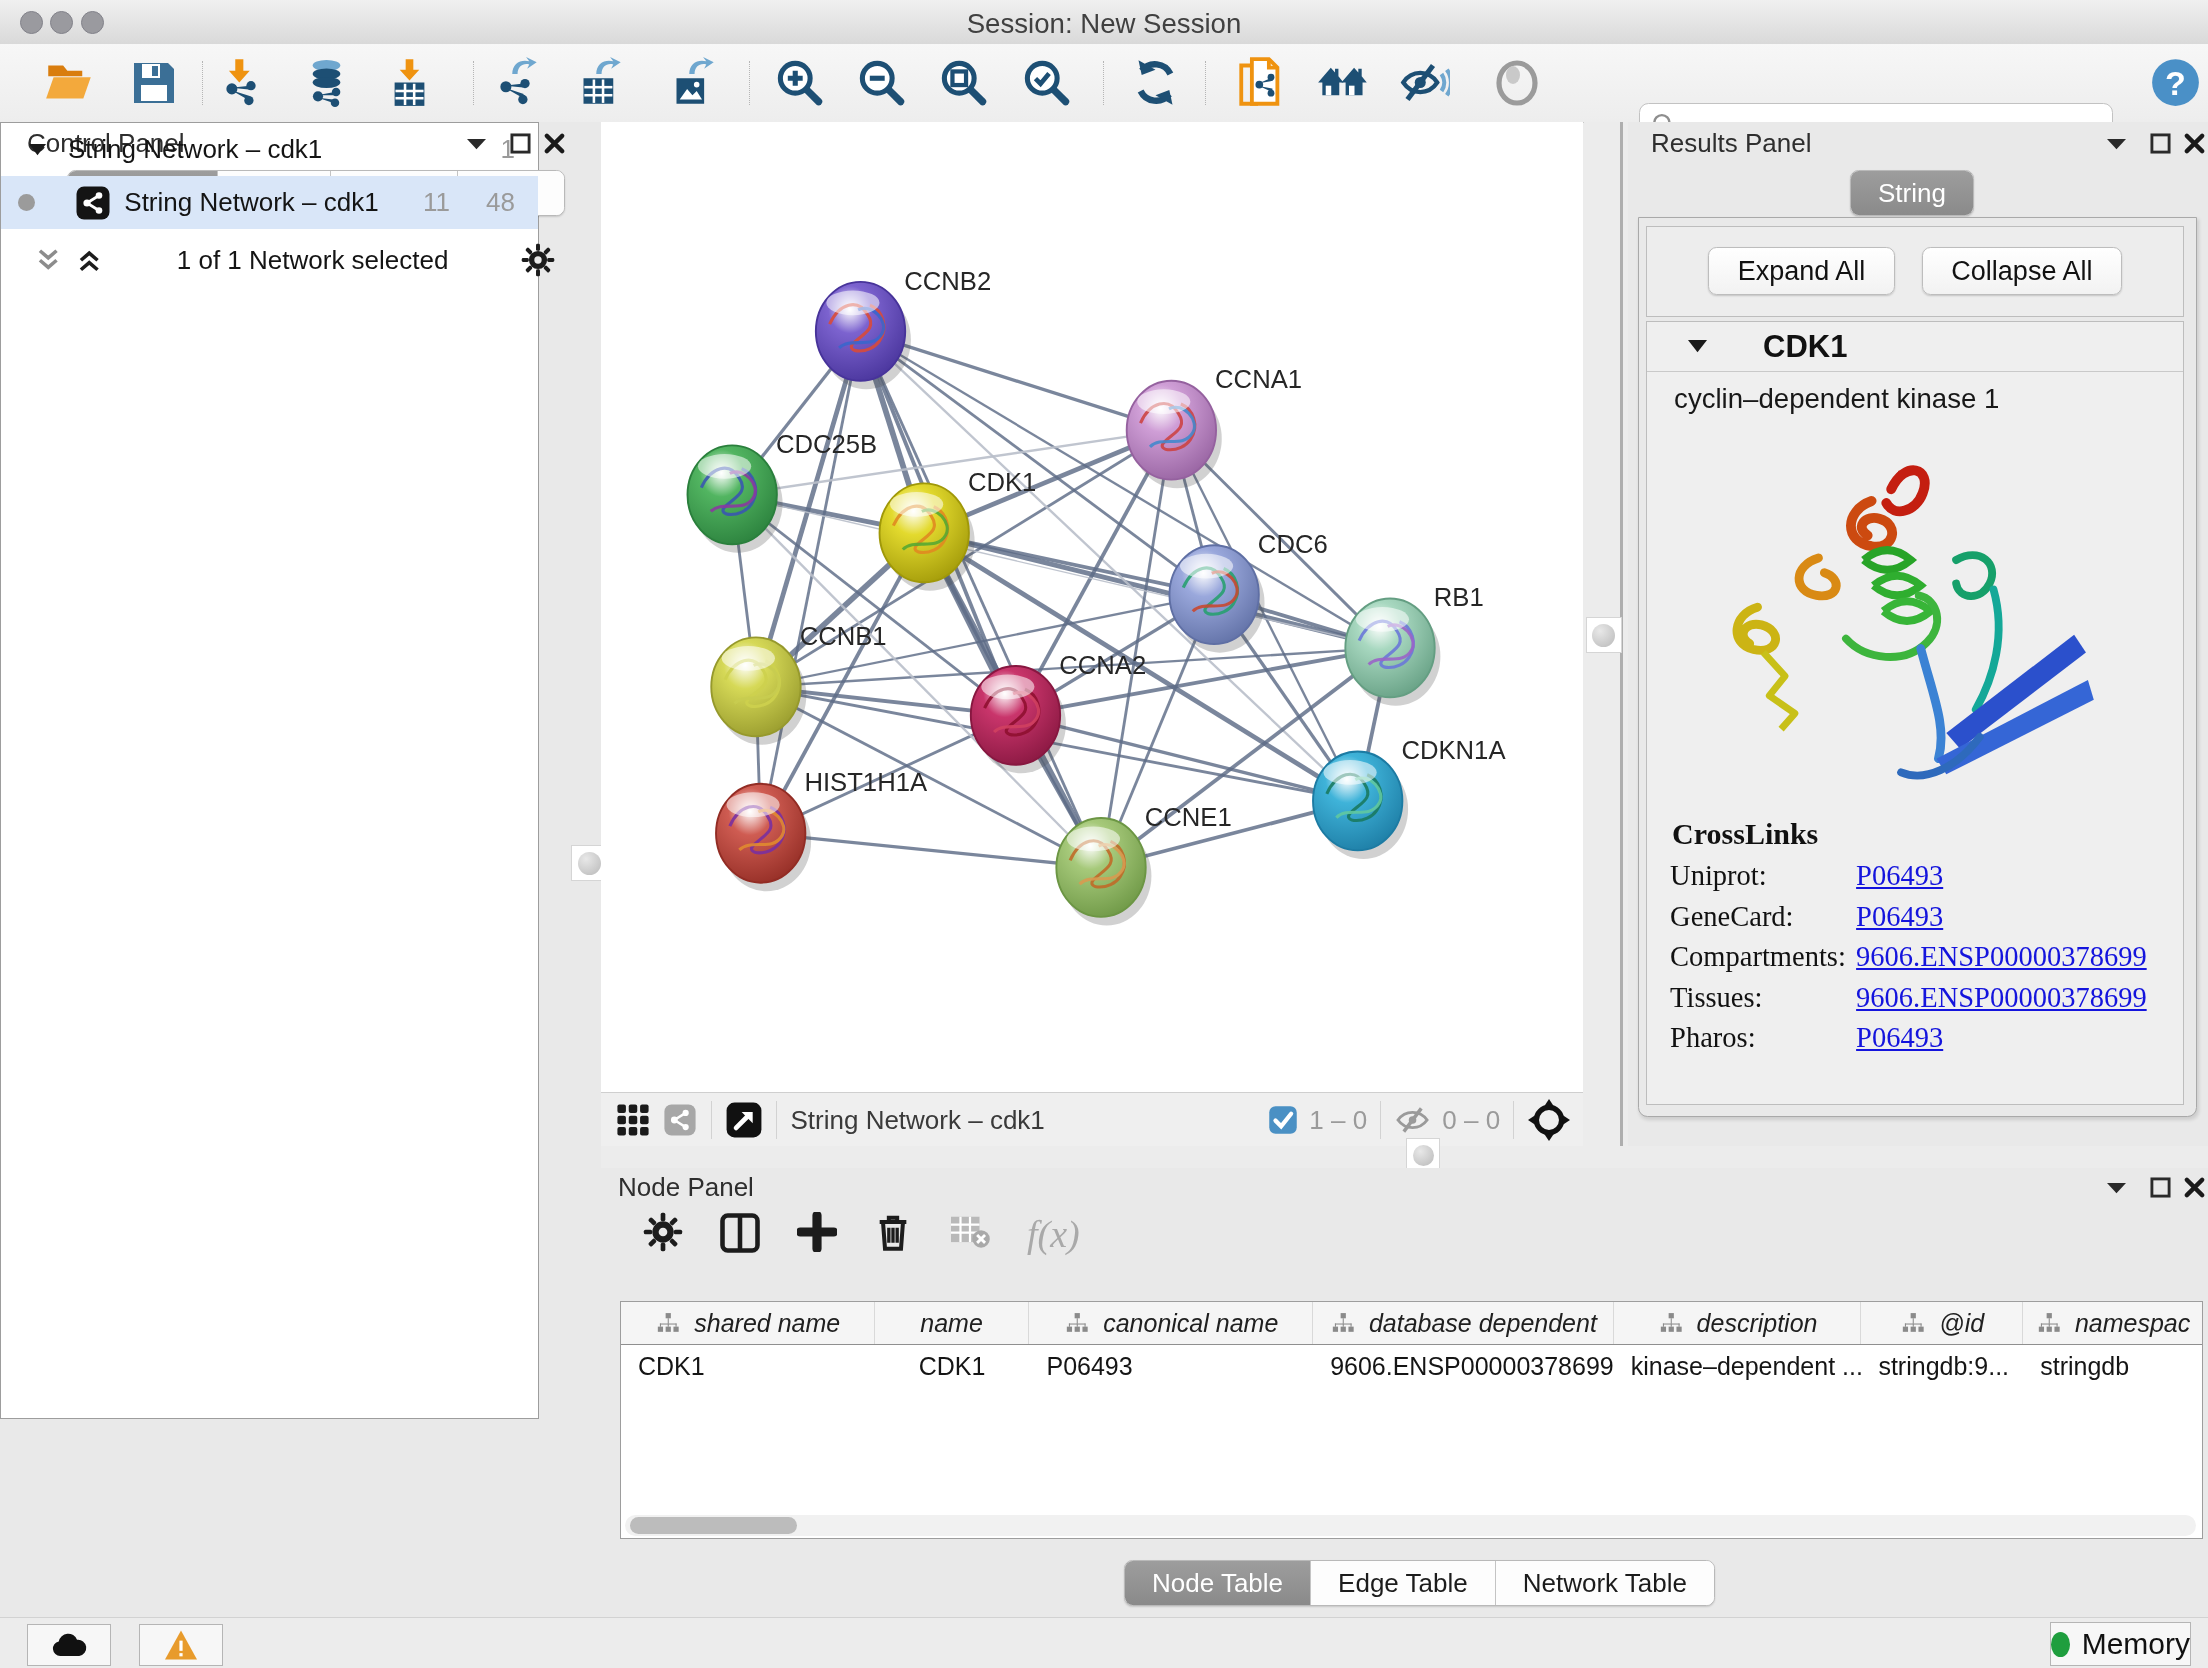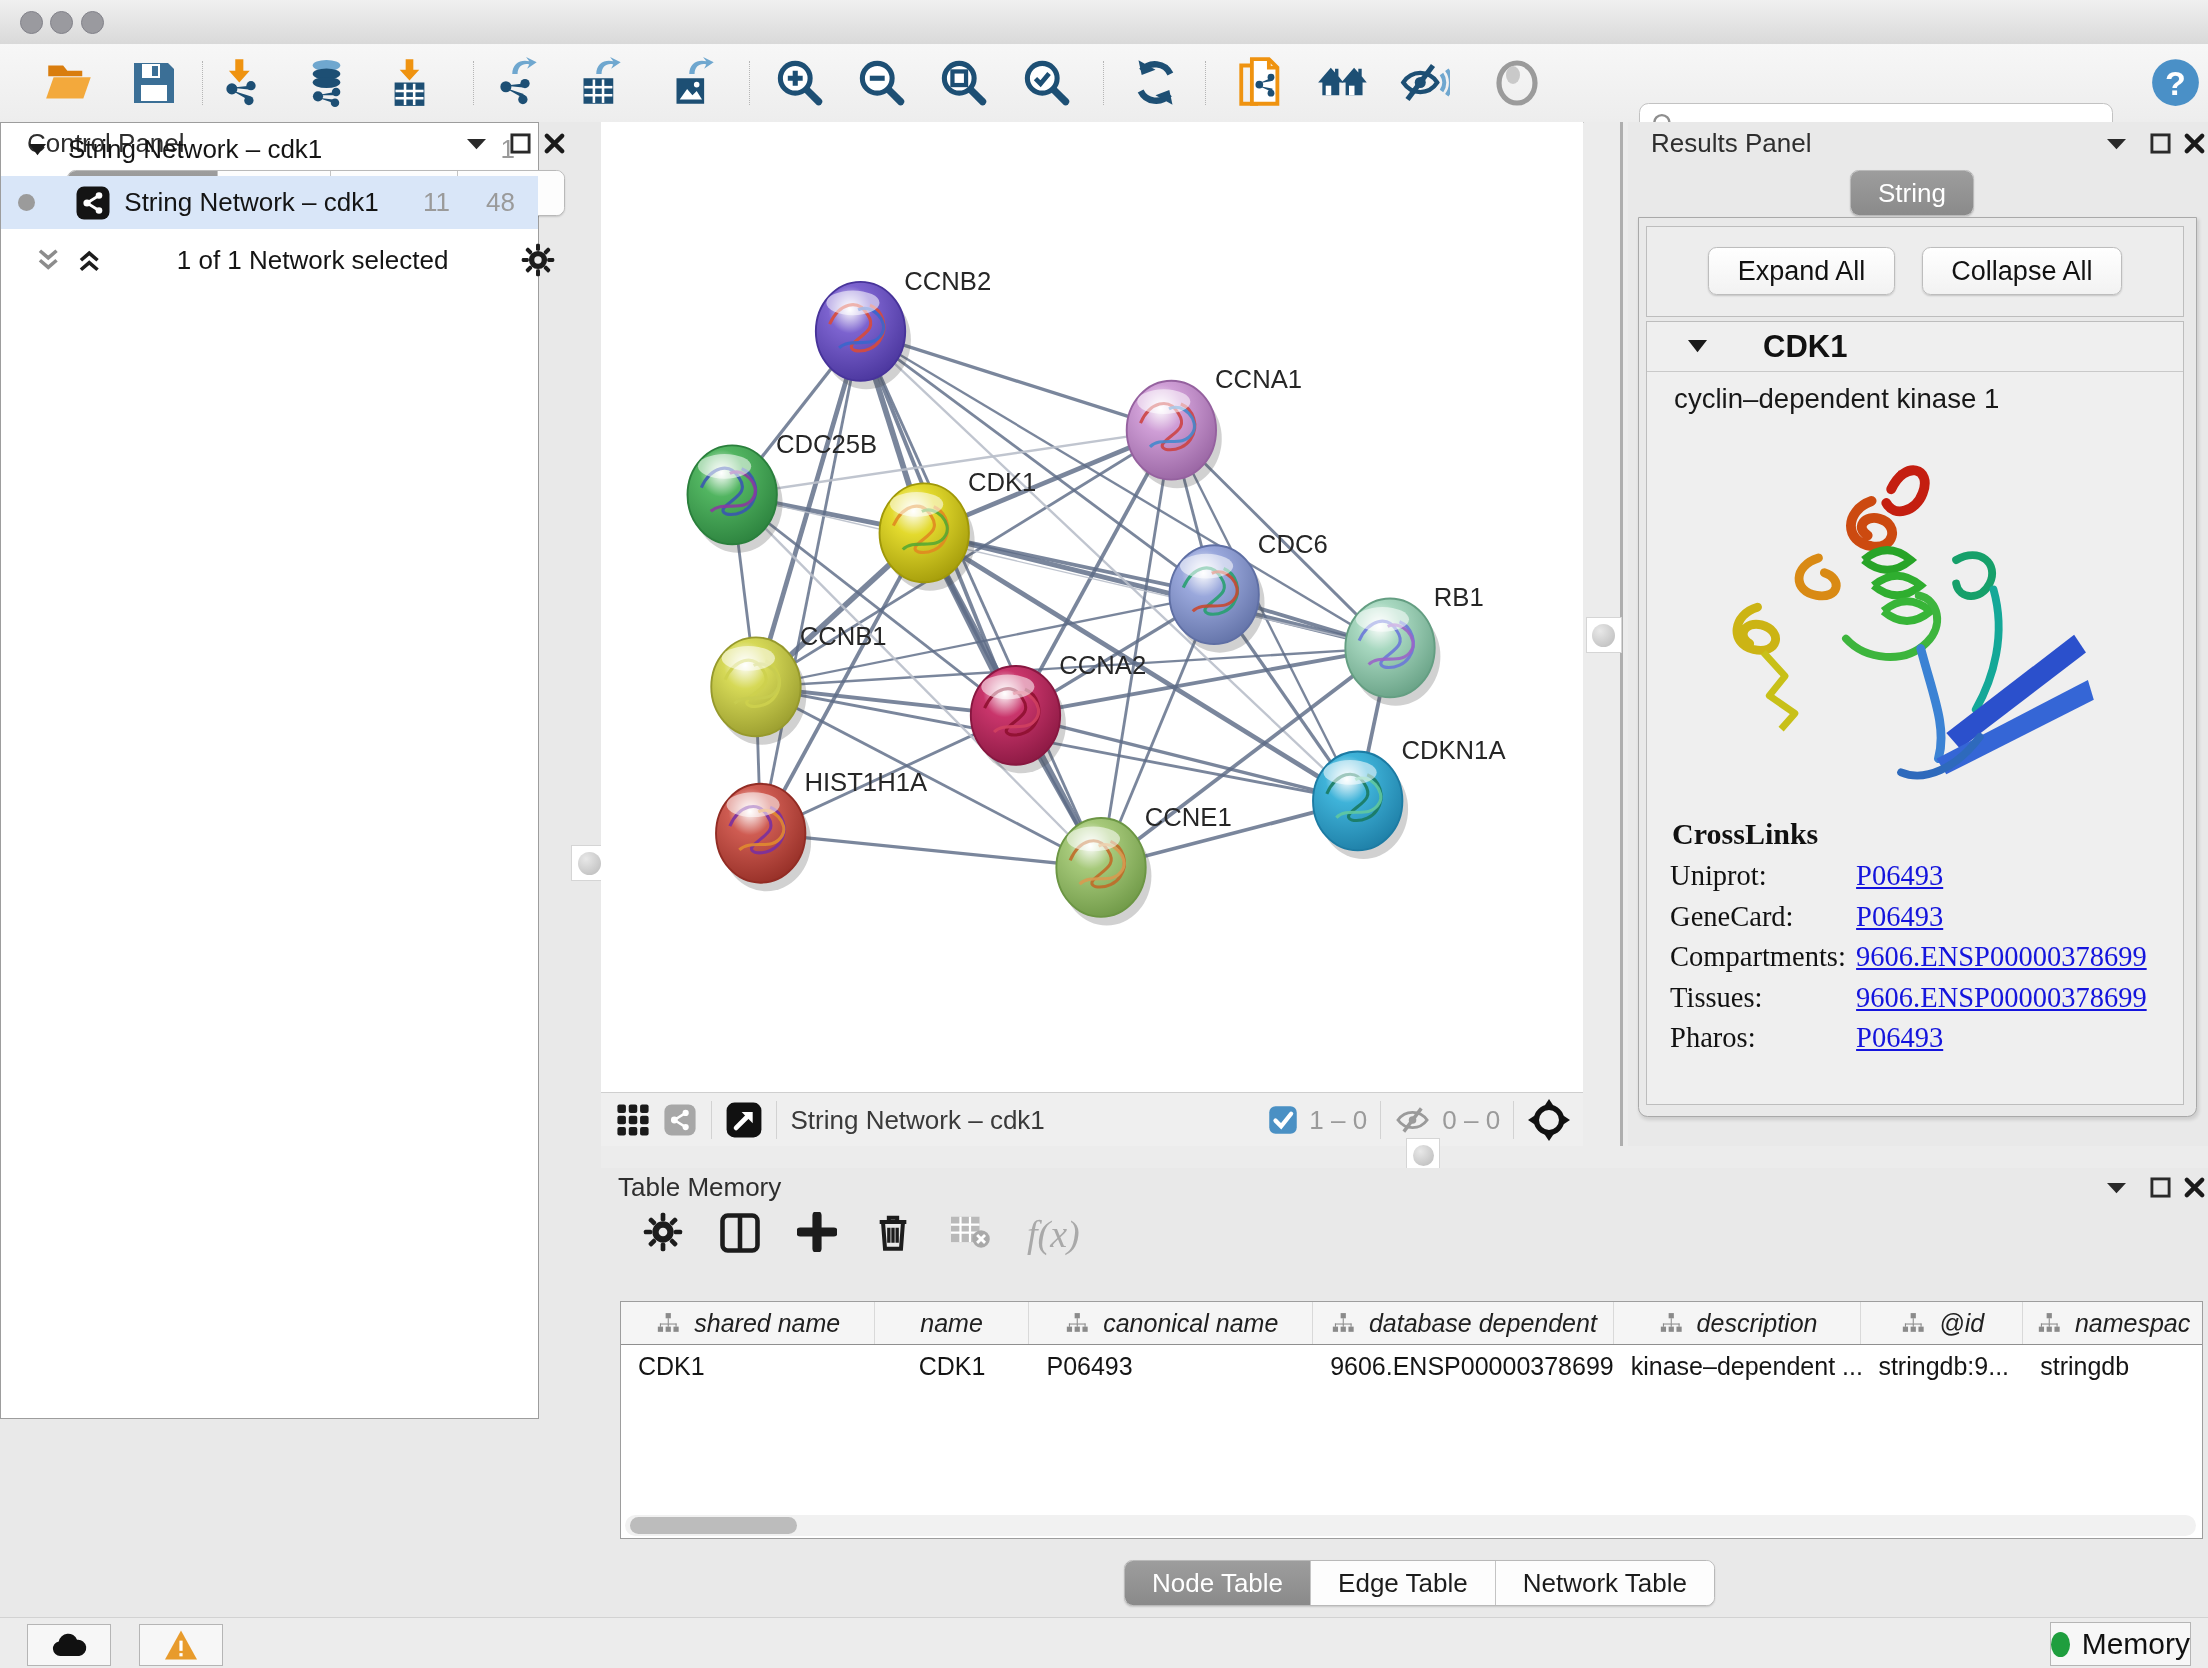--- a/index.html
+++ b/index.html
@@ -61,20 +61,21 @@
 </style>
 </head>
 <body>
 
 <div id="app">
 
   <div id="titlebar" class="abs">
     <div class="tl abs" style="left:20px"></div>
     <div class="tl abs" style="left:50px"></div>
     <div class="tl abs" style="left:81px"></div>
+    <div id="win-title" class="abs">Session: New Session</div>
   </div>
 
   <div id="toolbar" class="abs">
     <div class="ti abs" style="left:42px">
       <svg width="51" height="51" viewBox="0 0 24 24">
           <path fill="#d97d0e" d="M2 4h7l2 2.5h7V9H2z"></path>
           <path fill="#f3a93c" d="M4.5 9.5H22l-3.5 10H1z"></path>
         </svg>
     </div>
     <div class="ti abs" style="left:126px">
@@ -699,21 +700,21 @@
     </div>
   </div>
 
   <div class="abs" style="left:601px;top:1146px;width:1607px;height:22px;background:#ececec;">
     <div class="gutter-handle abs" style="left:805px;top:-7.6px;width:32px;height:32px">
         <div class="gdot" style="width:21px;height:21px"></div>
       </div>
   </div>
 
   <div id="tablep" class="abs">
-    <div class="abs panel-title" style="left:17px;top:3.8px">Table Memory</div>
+    <div class="abs panel-title" style="left:17px;top:3.8px">Node Panel</div>
     <div class="hdr-ic abs" style="left:1499px;top:5.7px">
         <svg width="21" height="13.3" viewBox="0 0 22 14">
           <path d="M1 2h20L11 13z" fill="#2a2a2a"></path>
         </svg>
       </div>
     <div class="hdr-ic abs" style="left:1543px;top:5.7px">
         <svg width="21" height="21" viewBox="0 0 22 22">
           <rect x="2" y="2" width="18" height="18" fill="none" stroke="#2a2a2a" stroke-width="3"></rect>
         </svg>
       </div>

